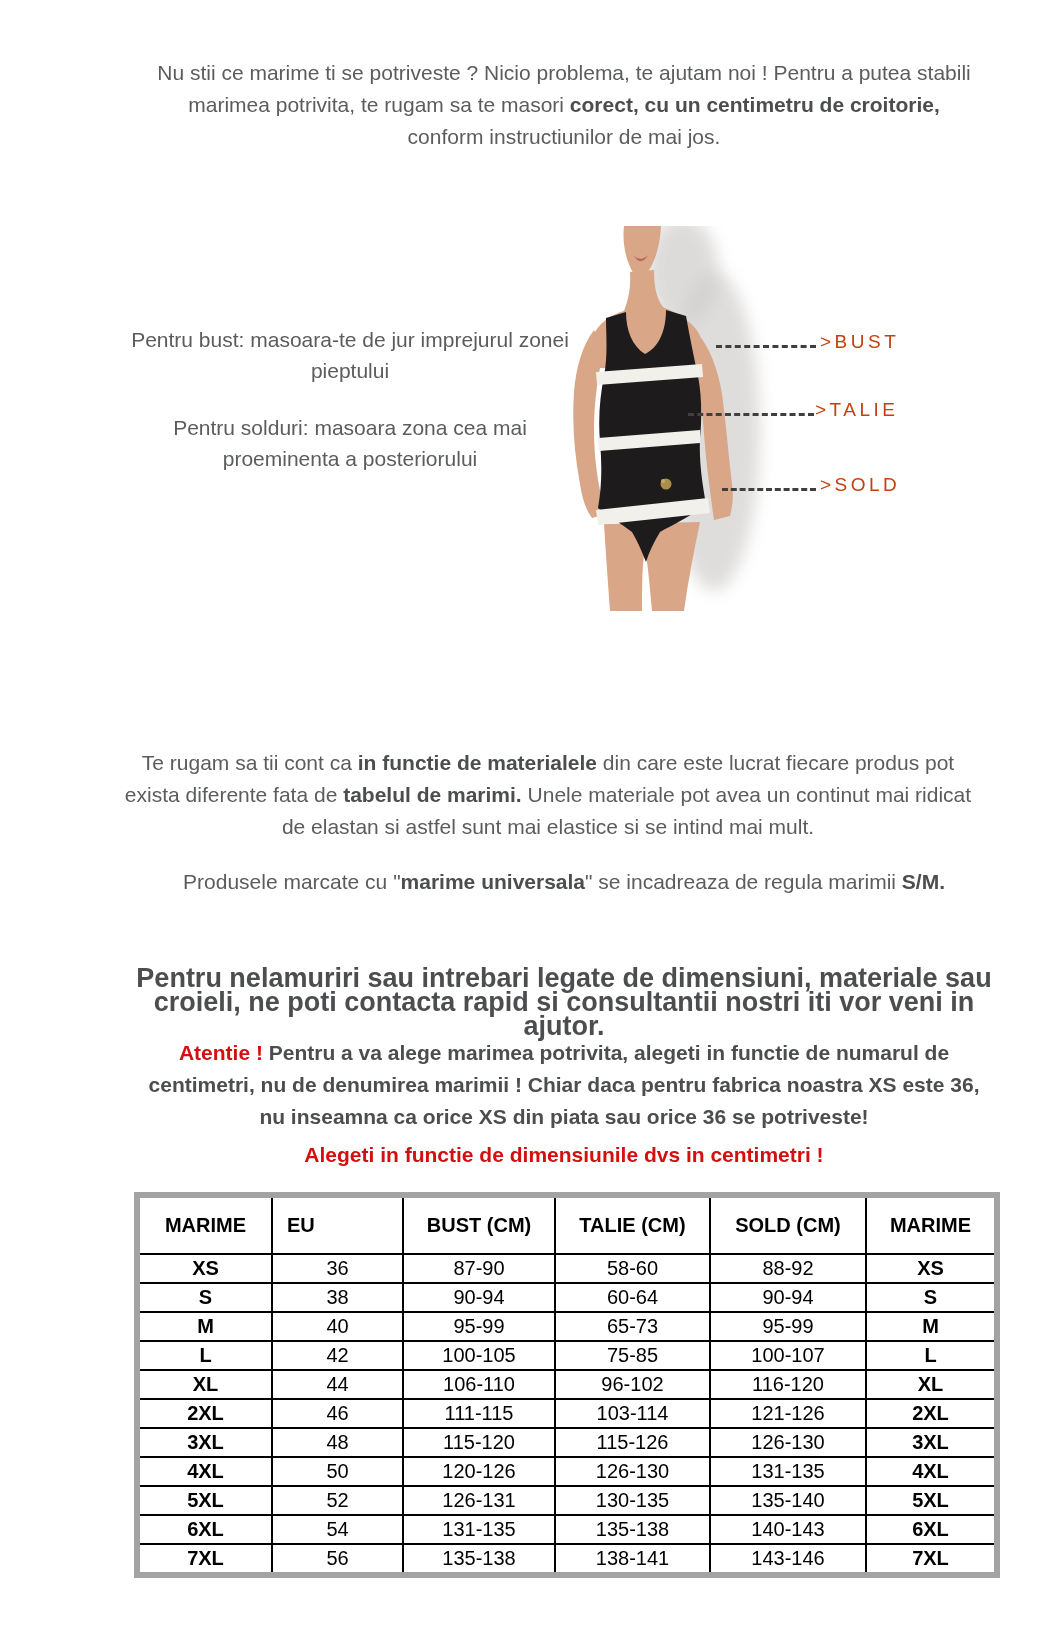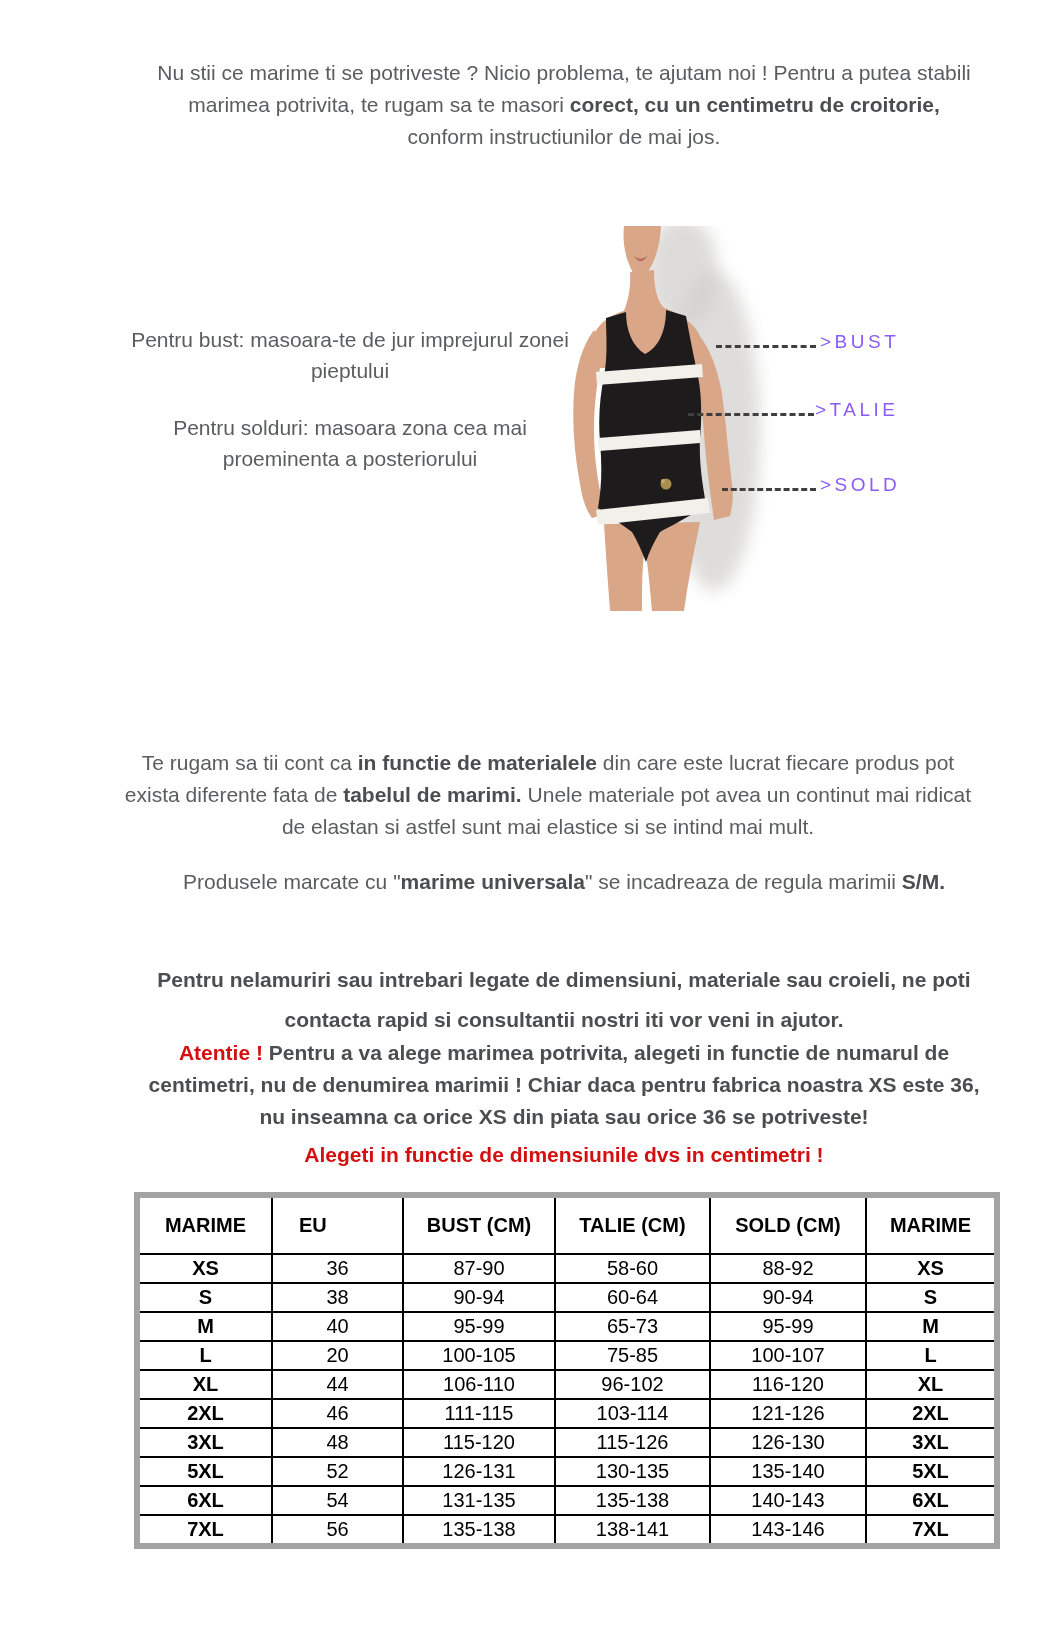--- a/index.html
+++ b/index.html
@@ -27,47 +27,47 @@
   #instructions p + p{margin-top:8px;}
   #instructions p:last-child{margin-top:26px;}
 
   
   #figure-wrap{left:502px;top:226px;width:250px;height:385px;}
   .dash{border-top:3px dashed #3f3f3f;height:0;}
   #dash-bust{left:676px;top:345px;width:100px;}
   #dash-talie{left:648px;top:413px;width:126px;}
   #dash-sold{left:682px;top:488px;width:94px;}
   .meas-label{
-    font-size:19px;letter-spacing:3.5px;color:#8b5cf6;
+    font-size:19px;letter-spacing:3.5px;color:#c2410c;
     font-weight:400;white-space:nowrap;
   }
   #label-bust{left:780px;top:331px;}
   #label-talie{left:775px;top:399px;}
   #label-sold{left:780px;top:474px;}
 
   
   #para-materials{left:78px;top:726px;width:860px;font-size:21px;line-height:32px;}
   #para-universal{left:124px;top:845px;width:800px;font-size:21px;line-height:32px;}
-  #para-contact{left:94px;top:939px;width:860px;font-size:21px;line-height:40px;}
+  #para-contact{left:94px;top:939px;width:860px;font-size:27px;line-height:24px;}
   #para-attention{left:104px;top:1016px;width:840px;font-size:21px;line-height:32px;}
   #para-choose{left:104px;top:1118px;width:840px;font-size:21px;line-height:32px;font-weight:bold;}
 
   
   #size-table-wrap{left:94px;top:1192px;}
   table#size-table{
     border-collapse:collapse;table-layout:fixed;width:860px;
     border:6px solid #a3a3a3;background:#fff;
   }
   #size-table th,#size-table td{
     border:2px solid #000;text-align:center;vertical-align:middle;
     font-size:20px;color:#000;padding:0;overflow:hidden;
   }
   #size-table thead th{height:55px;font-weight:bold;}
   #size-table tbody td{height:27px;}
-  #size-table th.eu-h{text-align:left;padding-left:26px;}
+  #size-table th.eu-h{text-align:left;padding-left:14px;}
   #size-table td.size{font-weight:bold;}
 </style>
 </head>
 <body>
 
 <div id="page">
 
   <p id="intro" class="abs center"><span>Nu stii ce marime ti se potriveste ? Nicio problema, te ajutam noi ! Pentru a putea stabili marimea potrivita,  te rugam sa te masori </span><span class="b">corect, cu un centimetru de croitorie,</span><span> conform instructiunilor de mai jos.</span></p>
 
   <div id="instructions" class="abs center">
@@ -175,21 +175,21 @@
           <tr>
             <td class="size">M</td>
             <td>40</td>
             <td>95-99</td>
             <td>65-73</td>
             <td>95-99</td>
             <td class="size">M</td>
           </tr>
           <tr>
             <td class="size">L</td>
-            <td>20</td>
+            <td>42</td>
             <td>100-105</td>
             <td>75-85</td>
             <td>100-107</td>
             <td class="size">L</td>
           </tr>
           <tr>
             <td class="size">XL</td>
             <td>44</td>
             <td>106-110</td>
             <td>96-102</td>
@@ -206,20 +206,28 @@
           </tr>
           <tr>
             <td class="size">3XL</td>
             <td>48</td>
             <td>115-120</td>
             <td>115-126</td>
             <td>126-130</td>
             <td class="size">3XL</td>
           </tr>
           <tr>
+            <td class="size">4XL</td>
+            <td>50</td>
+            <td>120-126</td>
+            <td>126-130</td>
+            <td>131-135</td>
+            <td class="size">4XL</td>
+          </tr>
+          <tr>
             <td class="size">5XL</td>
             <td>52</td>
             <td>126-131</td>
             <td>130-135</td>
             <td>135-140</td>
             <td class="size">5XL</td>
           </tr>
           <tr>
             <td class="size">6XL</td>
             <td>54</td>

